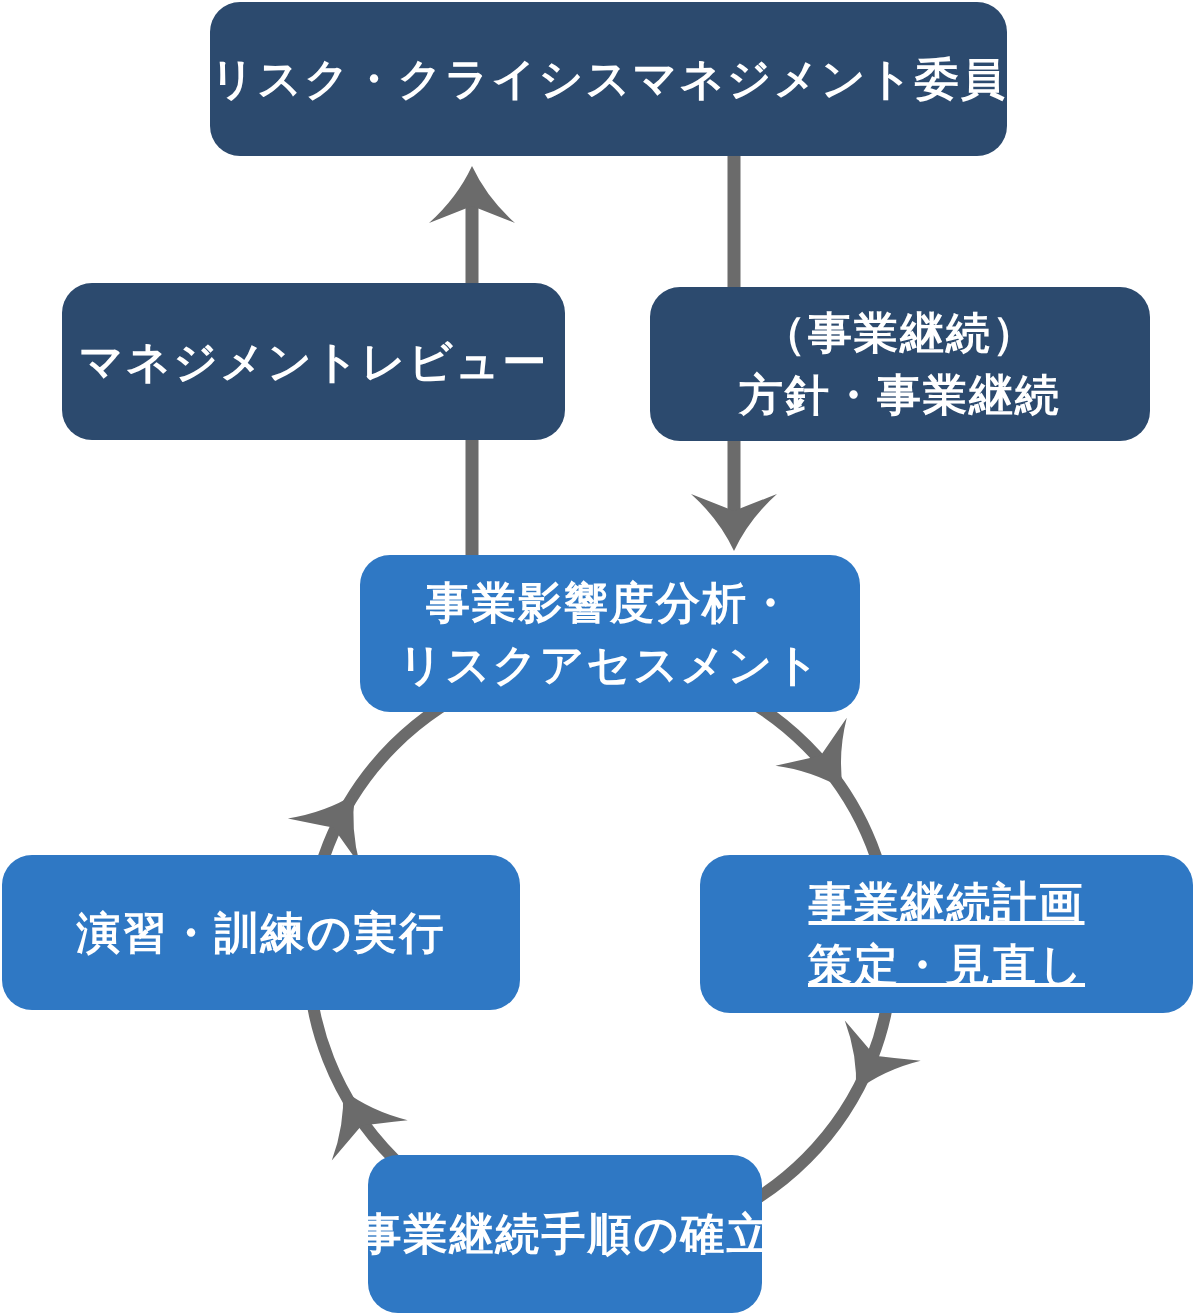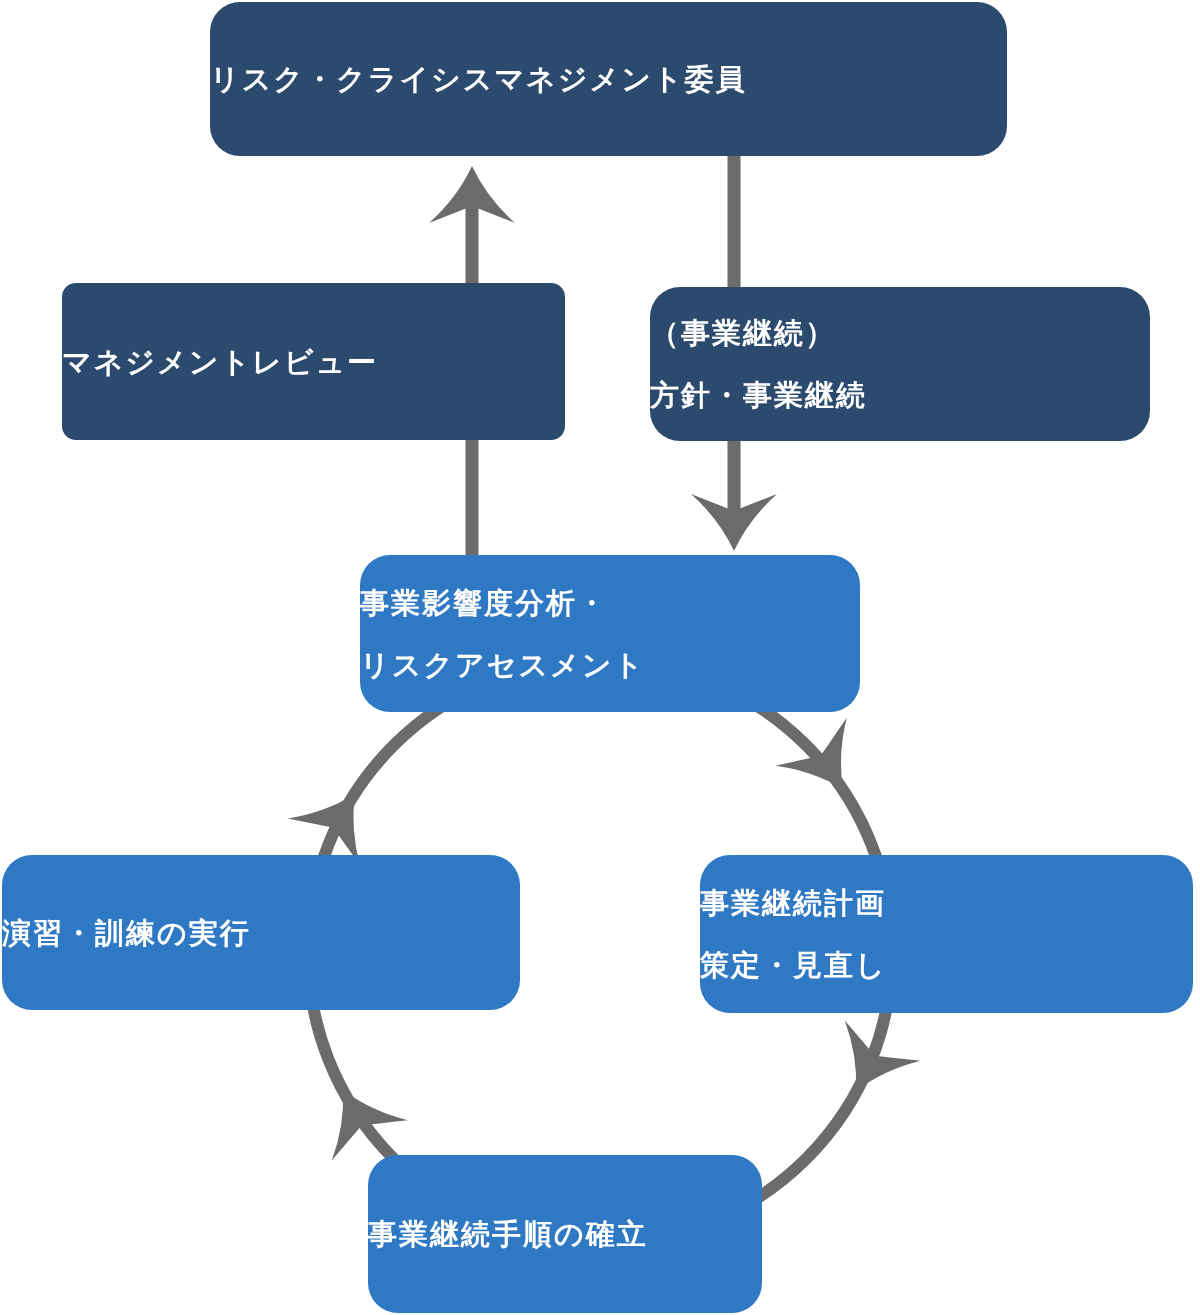--- a/index.html
+++ b/index.html
@@ -7,39 +7,39 @@
     position:relative;
     width:1200px;height:1315px;
     overflow:hidden;
     background:#FFFFFF;
     font-family:"DejaVu Sans",sans-serif;
   }
   .arrow-layer{position:absolute;left:0;top:0;}
   .node{
     position:absolute;
     display:flex;flex-direction:column;
-    align-items:flex-start;justify-content:center;
+    align-items:center;justify-content:center;
     border-radius:30px;
     color:#FFFFFF;
     font-weight:700;
-    font-size:29px;
+    font-size:44px;
     line-height:62px;
     letter-spacing:2px;
     text-align:center;
     white-space:nowrap;
   }
   .navy{background:#2C4A6E;}
   .blue{background:#2F78C4;}
   
   .n-committee {left:210px; top:2px;    width:797px; height:154px;}
-  .n-review    {left:62px;  top:283px;  width:503px; height:157px;border-radius:14px;}
+  .n-review    {left:62px;  top:283px;  width:503px; height:157px;}
   .n-policy    {left:650px; top:287px;  width:500px; height:154px;}
   .n-bia       {left:360px; top:555px;  width:500px; height:157px;}
   .n-training  {left:2px;   top:855px;  width:518px; height:155px;}
-  .n-bcp       {left:700px; top:855px;  width:493px; height:158px;}
+  .n-bcp       {left:700px; top:855px;  width:493px; height:158px;text-decoration:underline;}
   .n-procedure {left:368px; top:1155px; width:394px; height:158px;}
 </style>
 </head>
 <body>
 
 <div class="stage">
 
   <svg class="arrow-layer" width="1200" height="1315" viewBox="0 0 1200 1315">
     <defs>
       <path id="stealth-head" d="M 0 0 Q -15 32 -43 57 Q -15 46 0 40 Q 15 46 43 57 Q 15 32 0 0 Z"></path>

